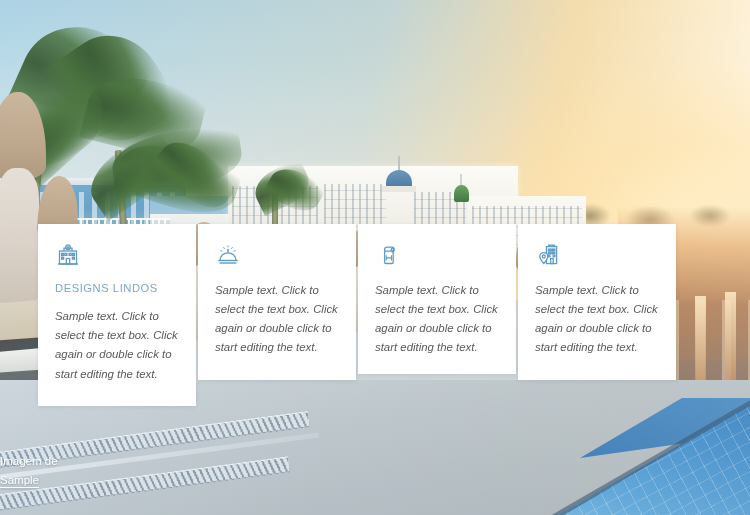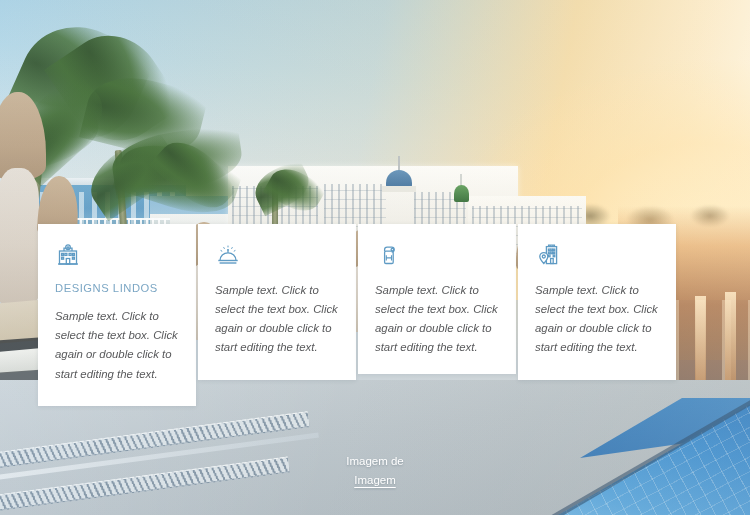--- a/index.html
+++ b/index.html
@@ -261,21 +261,21 @@
   .card-text {
     color:#58595b;
     font-size:11.4px;
     font-style:italic;
     line-height:1.68;
   }
 
   
   .credit {
     position:absolute; left:0; top:452px; width:750px;
-    text-align:center; color:#ffffff; font-size:11.5px; line-height:1.65;
+    text-align:left; color:#ffffff; font-size:11.5px; line-height:1.65;
     text-shadow:0 1px 2px rgba(60,80,95,.35);
   }
   .credit a, .credit .lnk {
     color:#ffffff; text-decoration:underline; text-underline-offset:3px;
   }
 </style>
 </head>
 <body>
 
 <div class="photo">
@@ -435,14 +435,14 @@
         <circle cx="8.8" cy="14.5" r="1.5"></circle>
       </svg>
     </span>
     <div class="card-text">Sample text. Click to select the text box. Click again or double click to start editing the text.</div>
   </div>
 
 </div>
 
 <div class="credit">
   <span>Imagem de</span><br>
-  <span class="lnk">Imagem</span>
+  <span class="lnk">Sample</span>
 </div>
 
 </body></html>

